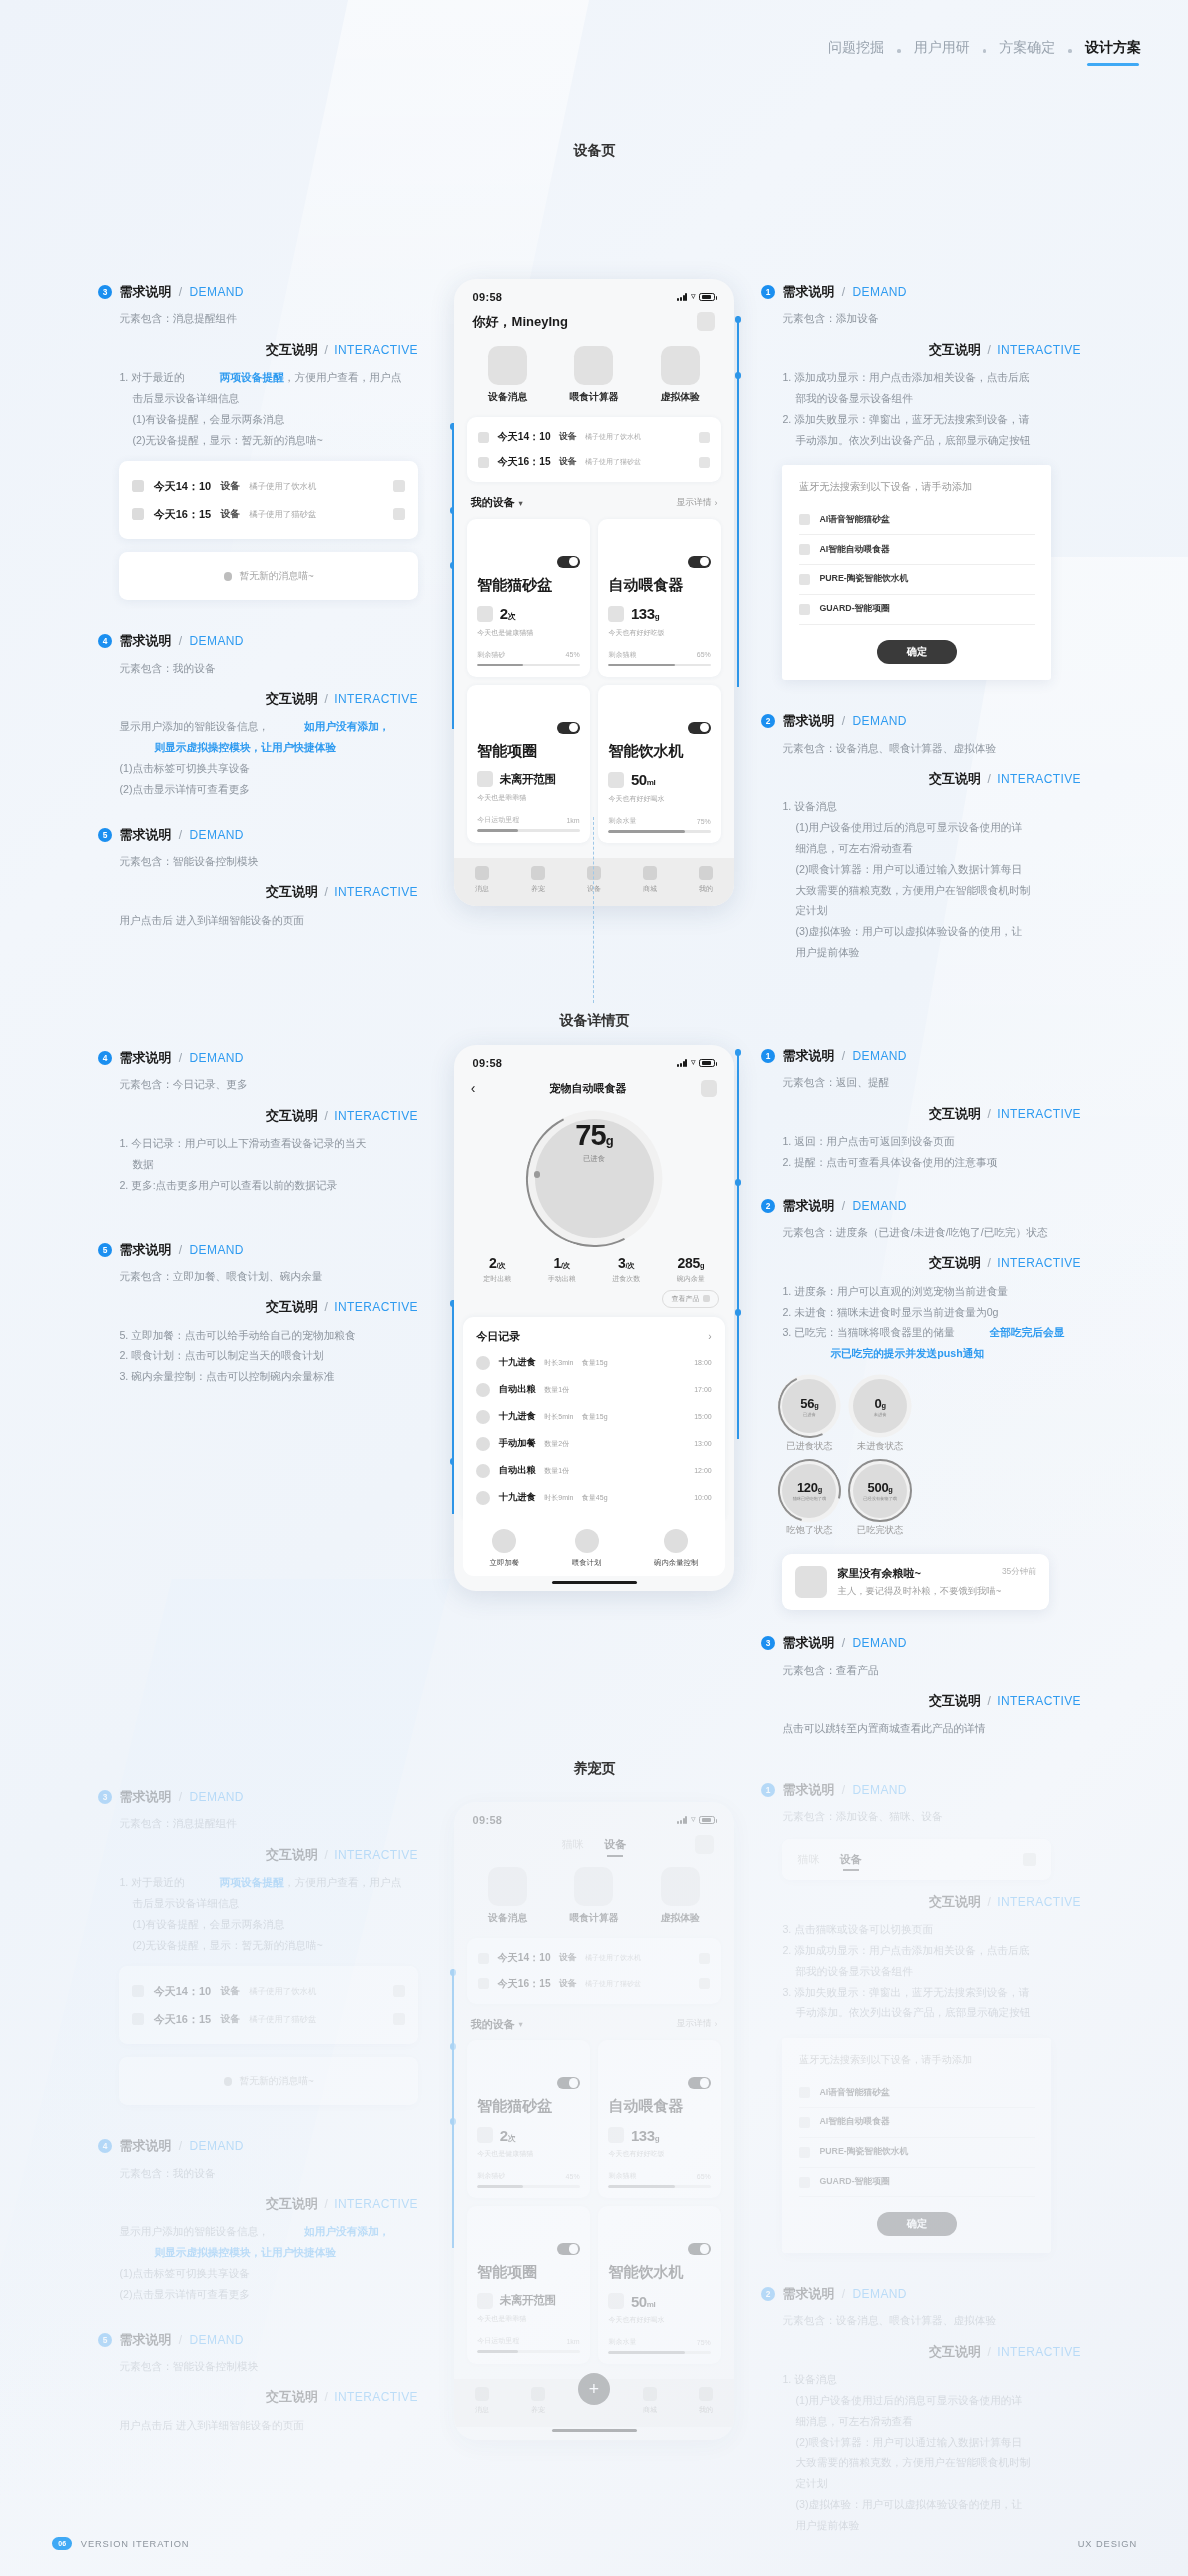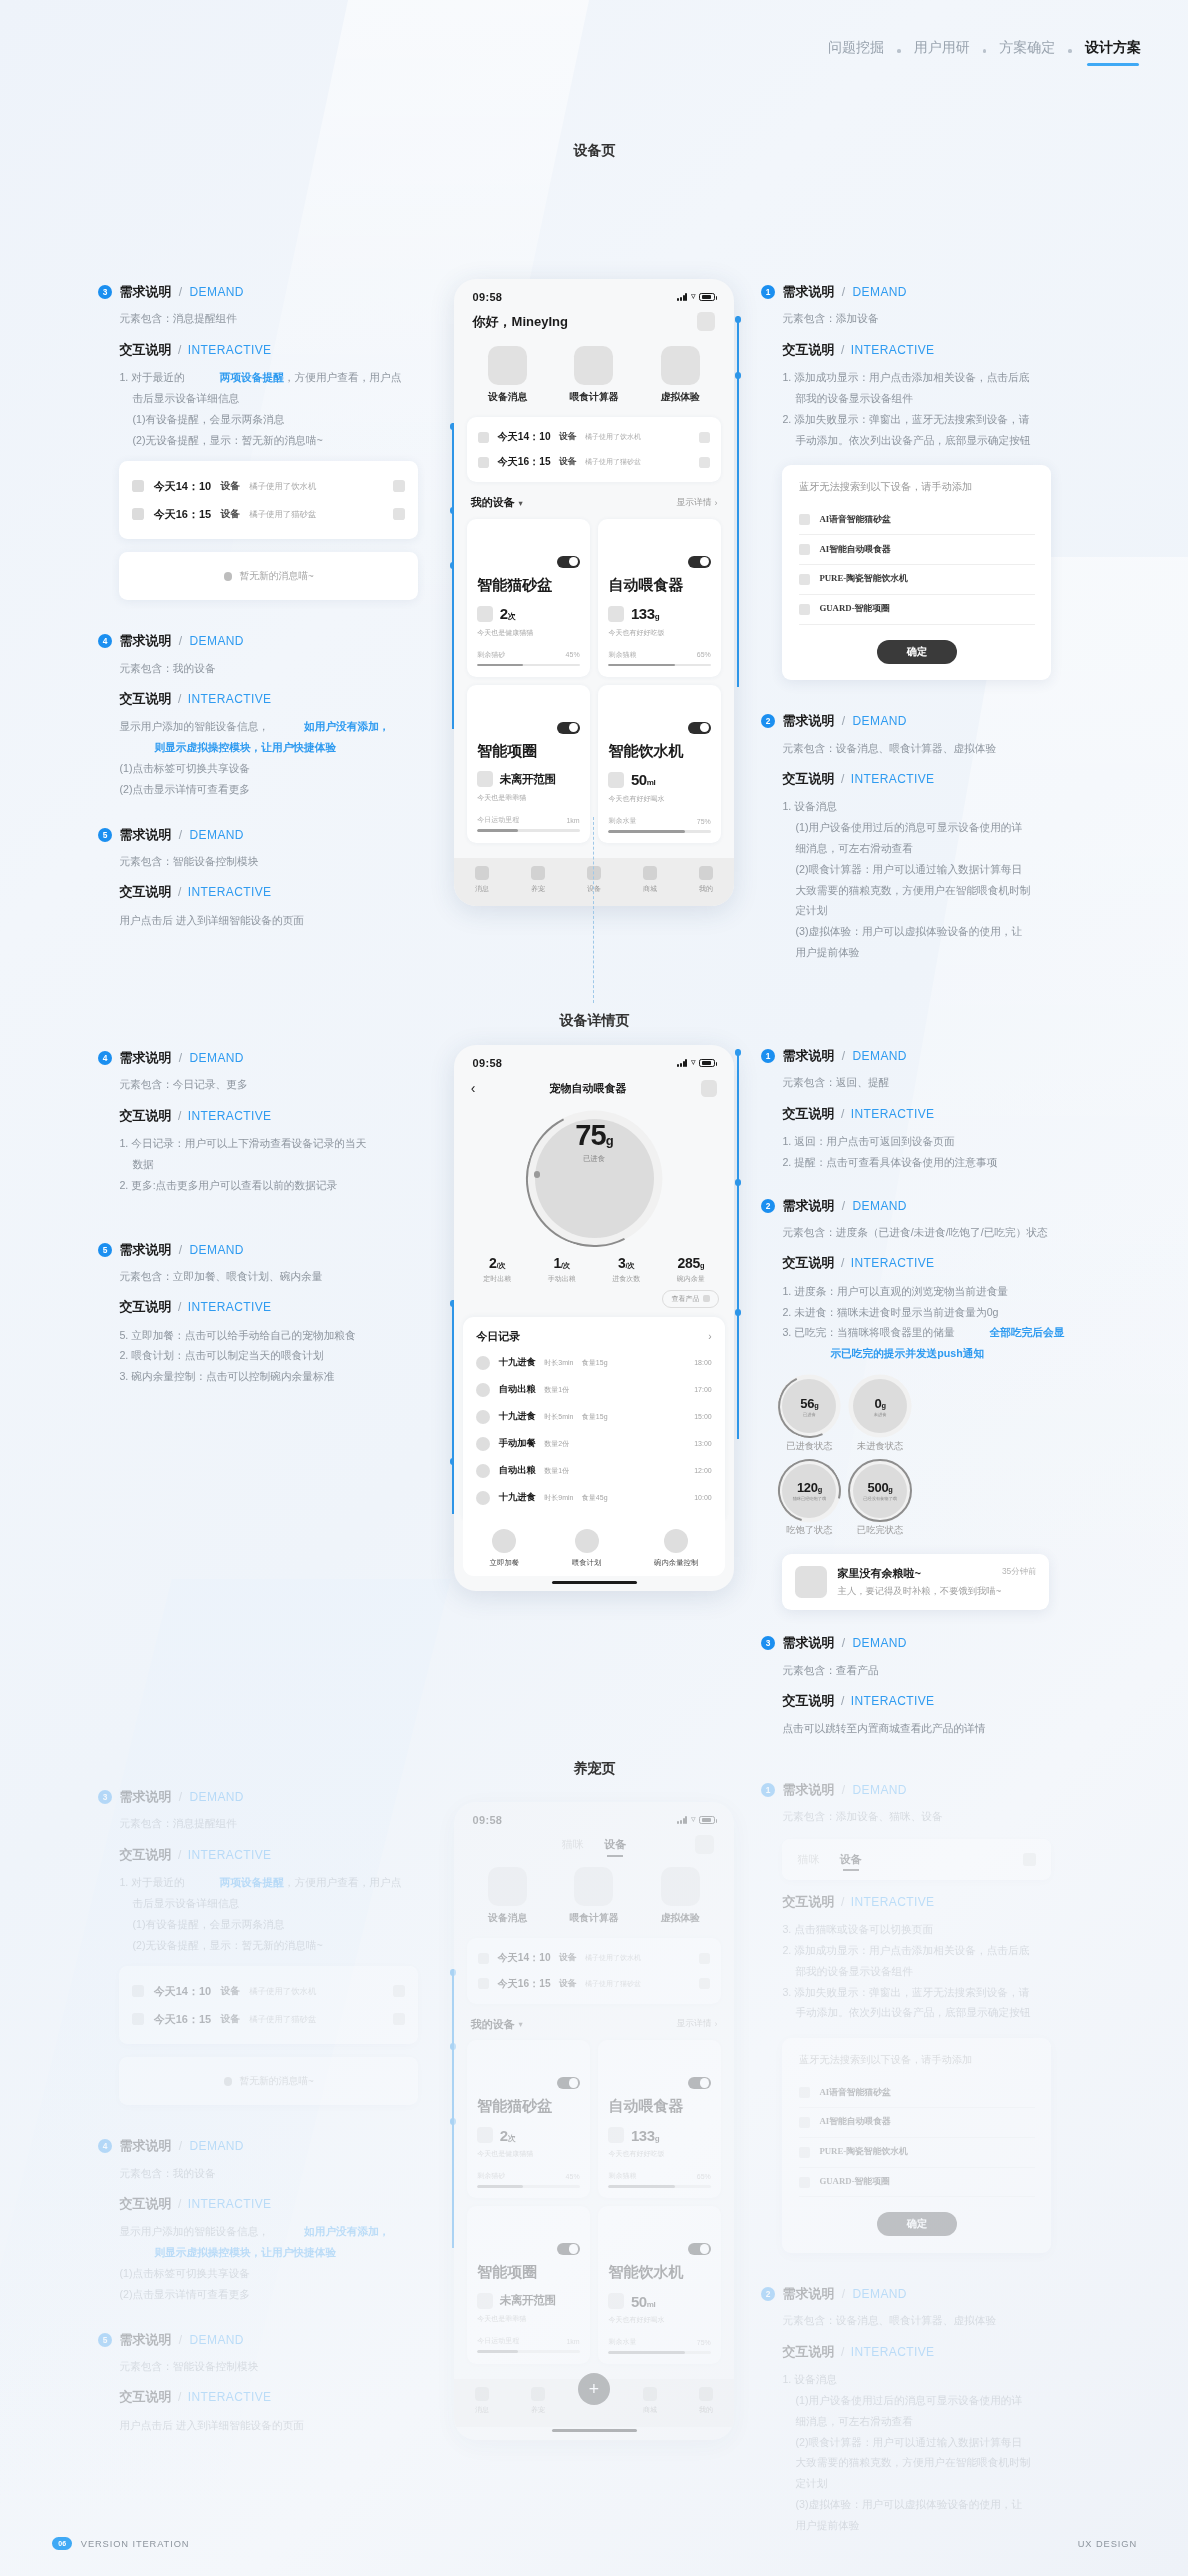--- a/index.html
+++ b/index.html
@@ -38,43 +38,43 @@
   .panel.dim { opacity:.28; }
 
   .ann { margin-bottom:24px; }
   .ann-head { display:flex; align-items:center; gap:7.4px; margin-bottom:8.4px; }
   .badge { width:14px; height:14px; border-radius:50%; background:#1b8ff0; color:#fff;
            font-size:8.4px; display:flex; align-items:center; justify-content:center; font-weight:700; flex:none; }
   .h-cn { font-size:13px; font-weight:700; color:#1b1b1b; }
   .h-slash { color:#9aa4af; font-size:12px; }
   .h-en { color:#2f9bf0; font-size:12px; letter-spacing:0.4px; }
   .ann-elem { font-size:10.7px; color:#8d959e; margin-left:21.4px; margin-bottom:13px; line-height:1.7; }
-  .ann-sub { display:flex; align-items:center; gap:6.5px; margin:11px 0 8.4px 0; }
+  .ann-sub { display:flex; align-items:center; gap:6.5px; margin:11px 0 8.4px 0;justify-content:flex-end; }
   .ann-body { font-size:10.7px; color:#8d959e; line-height:1.95; margin-left:21.4px; }
   .ann-body b { color:#2f9bf0; font-weight:700;padding-left:35px; }
 
   
   .rail { position:absolute; width:1.9px; background:#2f9bf0; }
   .rail-dot { position:absolute; width:6.5px; height:6.5px; border-radius:50%; background:#2f9bf0; left:-2.3px; }
 
   
   .card-white { background:#fff; border-radius:8.4px; box-shadow:0 1.9px 9.3px rgba(40,70,110,.07); padding:11px 13px; margin:11px 0 0 21.4px; }
   .msg-row { display:flex; align-items:center; gap:9.3px; padding:6.5px 0; }
   .msg-sq { width:12px; height:12px; background:#dcdcdc; border-radius:2.8px; flex:none; }
   .msg-time { font-size:11px; font-weight:700; color:#1b1b1b; }
   .msg-tag { font-size:9.8px; color:#4a4a4a; font-weight:600; }
   .msg-txt { font-size:8.4px; color:#a9a9a9; }
   .msg-end { margin-left:auto; width:12px; height:12px; background:#e2e2e2; border-radius:2.8px; }
   .empty-card { background:#fff; border-radius:8.4px; box-shadow:0 1.9px 9.3px rgba(40,70,110,.07);
                 margin:13px 0 0 21.4px; height:48px; display:flex; align-items:center; justify-content:center; gap:7.4px; }
   .empty-dot { width:8.4px; height:8.4px; border-radius:50%; background:#bdbdbd; }
   .empty-txt { font-size:9.8px; color:#a5a5a5; }
 
-  .bt-card { background:#fff; border-radius:9px; box-shadow:0 2.8px 13px rgba(40,70,110,.09);
-             margin:15px 0 0 21.4px; padding:15px 16.7px 16.7px; width:269px;font-family:Liberation Serif, serif; }
+  .bt-card { background:#fff; border-radius:3px; box-shadow:0 2.8px 13px rgba(40,70,110,.09);
+             margin:15px 0 0 21.4px; padding:15px 16.7px 16.7px; width:269px; }
   .bt-title { font-size:10.2px; color:#9a9a9a; margin-bottom:11px; }
   .bt-row { display:flex; align-items:center; gap:9.3px; padding:8.4px 0; border-bottom:0.9px solid #eee; }
   .bt-row:last-of-type { border-bottom:0.9px solid #eee; }
   .bt-ck { width:11px; height:11px; background:#e3e3e3; border-radius:1.9px; flex:none; }
   .bt-name { font-size:8.8px; color:#3a3a3a; font-weight:600; }
   .bt-btn { margin:15px auto 0; width:80px; height:24px; border-radius:12px; background:#3a3a3a; color:#fff;
             font-size:10.2px; display:flex; align-items:center; justify-content:center; font-weight:600; }
 
   
   .rings { margin:15px 0 0 21.4px; }

